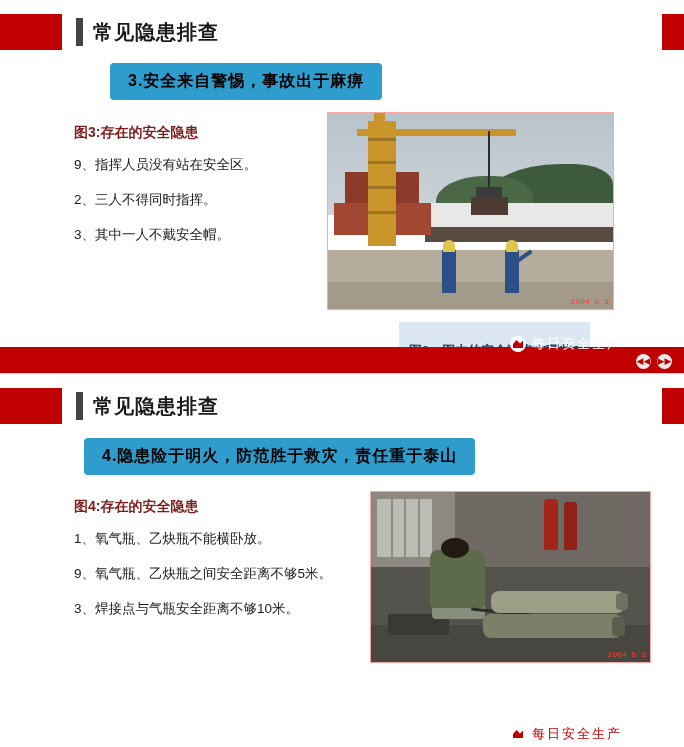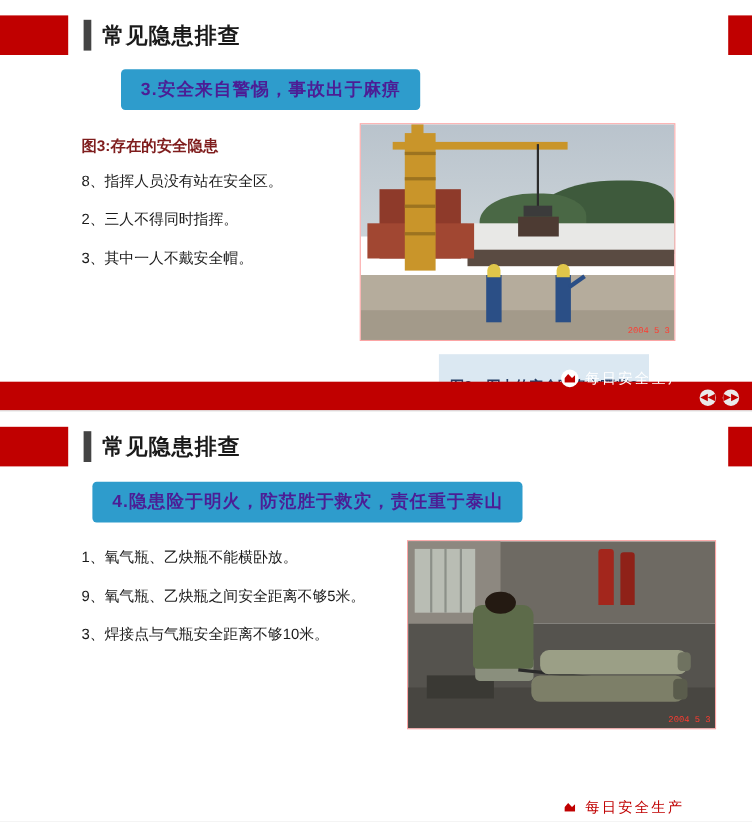--- a/index.html
+++ b/index.html
@@ -49,21 +49,21 @@
     font-size: 20px;
     font-weight: bold;
     color: #1a1a1a;
     letter-spacing: 1px;
   }
 
   
   .banner {
     position: absolute;
     background: #2e9ccc;
-    color: #4c1d95;
+    color: #000000;
     font-size: 16px;
     font-weight: bold;
     border-radius: 4px;
     padding: 8px 18px;
     letter-spacing: 1px;
     white-space: nowrap;
   }
   .banner-1 { left: 110px; top: 63px; }
   .banner-2 { left: 84px; top: 64px; }
 
@@ -204,21 +204,21 @@
 
   <div class="title-wrap">
     <div class="title-bar"></div>
     <div class="title-text">常见隐患排查</div>
   </div>
 
   <div class="banner banner-1">3.安全来自警惕，事故出于麻痹</div>
 
   <div class="body-block" style="top:124px;">
     <div class="body-heading">图3:存在的安全隐患</div>
-    <div class="body-line">8、指挥人员没有站在安全区。</div>
+    <div class="body-line">9、指挥人员没有站在安全区。</div>
     <div class="body-line">2、三人不得同时指挥。</div>
     <div class="body-line">3、其中一人不戴安全帽。</div>
   </div>
 
   <div class="photo" style="left:327px; top:112px; width:287px; height:198px;">
     <div class="p1-sky"></div>
     <div class="p1-hill"></div>
     <div class="p1-hill2"></div>
     <div class="p1-white"></div>
     <div class="p1-darkband"></div>
@@ -264,20 +264,21 @@
   <div class="corner-right"></div>
 
   <div class="title-wrap">
     <div class="title-bar"></div>
     <div class="title-text">常见隐患排查</div>
   </div>
 
   <div class="banner banner-2">4.隐患险于明火，防范胜于救灾，责任重于泰山</div>
 
   <div class="body-block" style="top:124px;">
+    <div class="body-heading">图4:存在的安全隐患</div>
     <div class="body-line">1、氧气瓶、乙炔瓶不能横卧放。</div>
     <div class="body-line">9、氧气瓶、乙炔瓶之间安全距离不够5米。</div>
     <div class="body-line">3、焊接点与气瓶安全距离不够10米。</div>
   </div>
 
   <div class="photo" style="left:370px; top:117px; width:281px; height:172px;">
     <div class="p2-wall"></div>
     <div class="p2-wall2"></div>
     <div class="p2-door">
       <i style="left:25%"></i>

